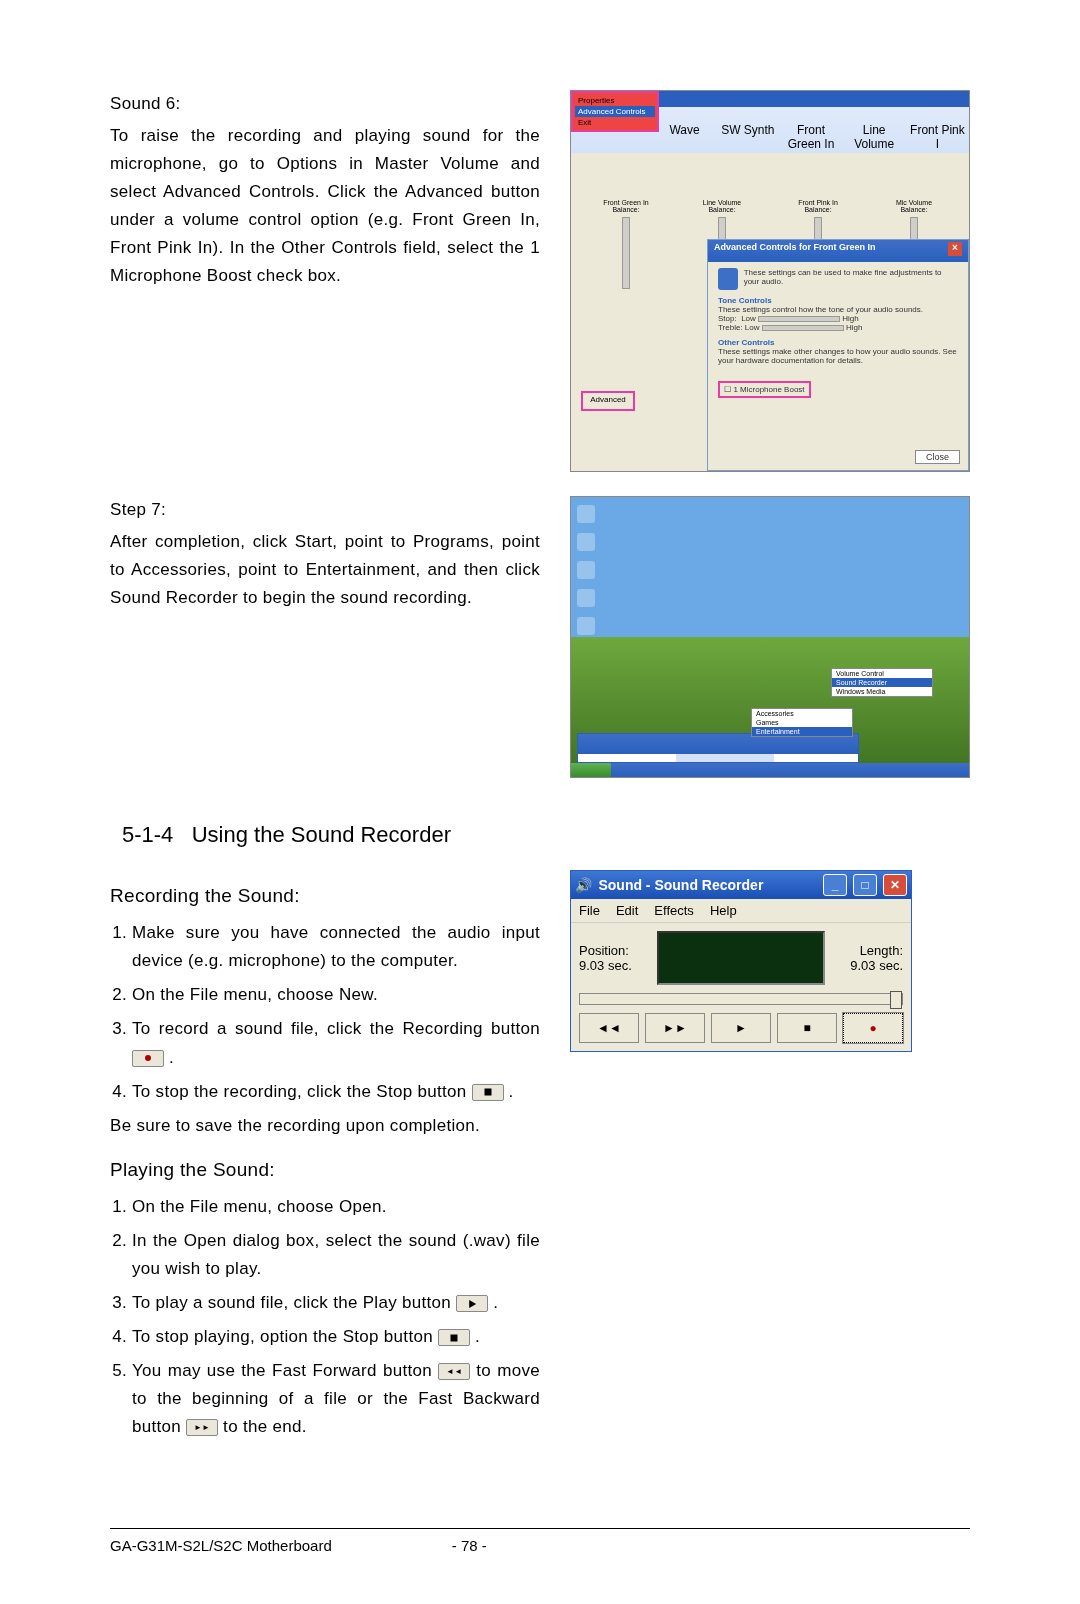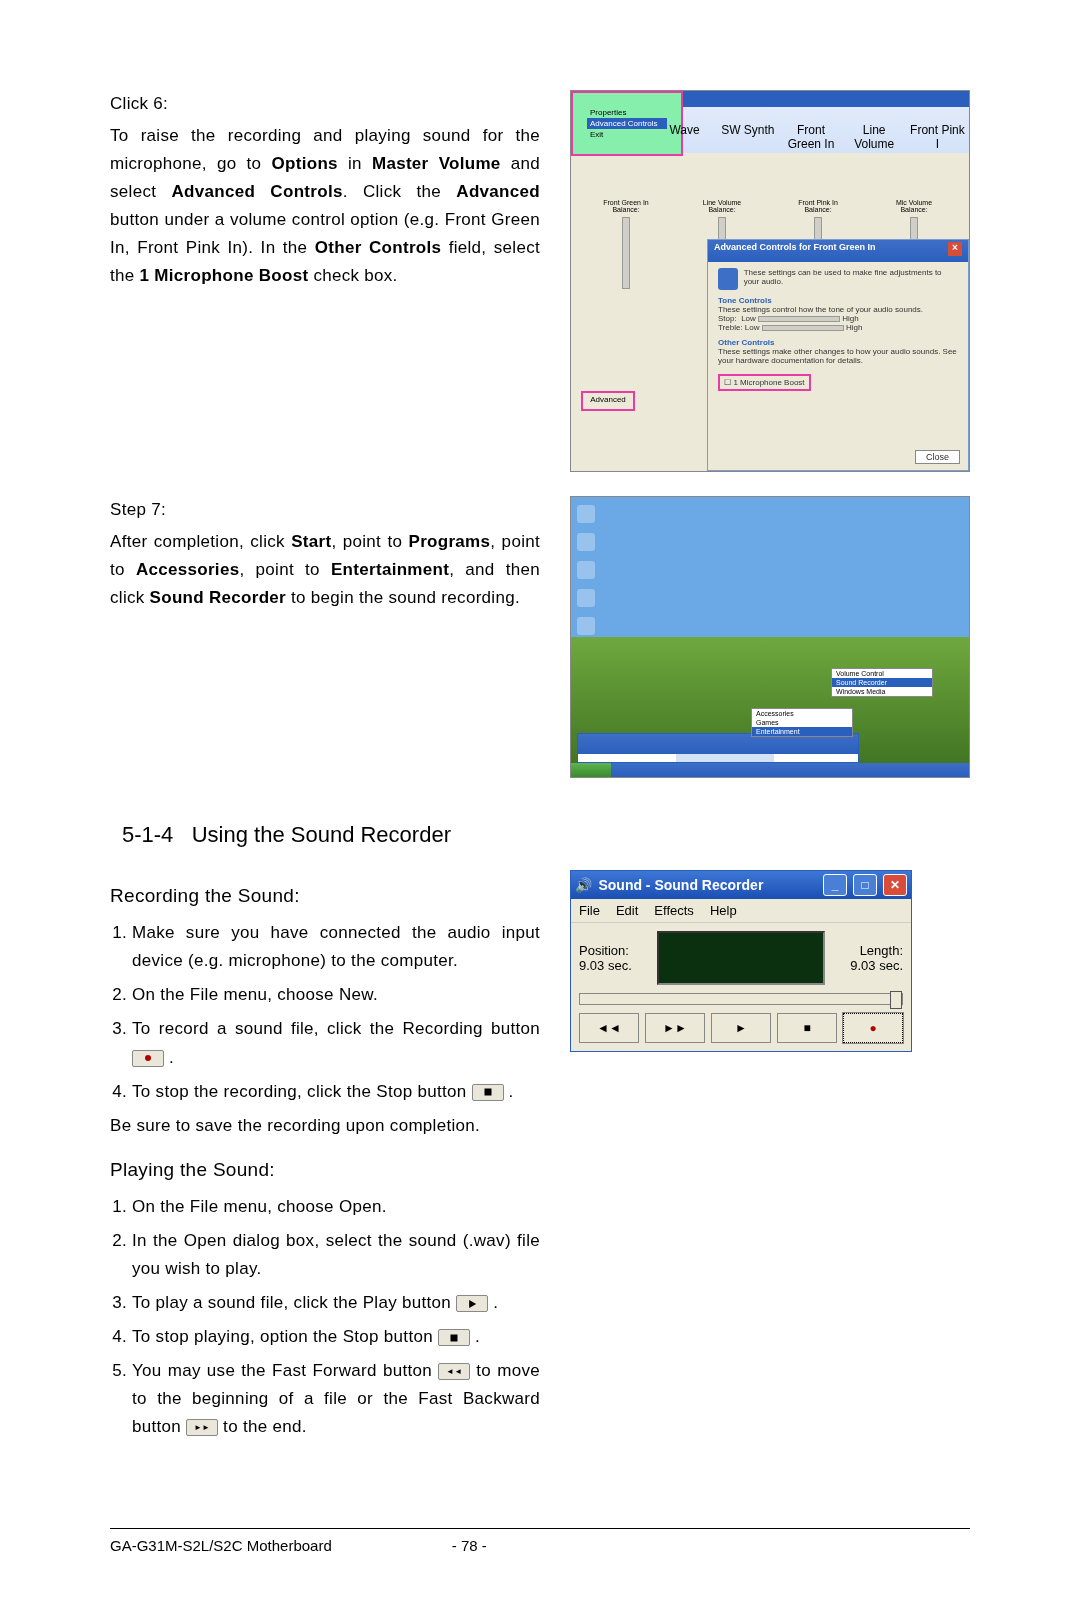--- a/index.html
+++ b/index.html
@@ -1,57 +1,57 @@
 <!DOCTYPE html>
 <html><head>
 <meta charset="utf-8">
 <style>
 body{margin:0;background:#7a7a7a;font-family:Arial,Helvetica,sans-serif;display:flex;justify-content:center}
 .page{width:1080px;height:1604px;background:#fff;position:relative;box-sizing:border-box;padding:90px 110px 50px 110px}
 .cols{display:flex;gap:30px}
 .left{flex:1;font-size:17px;line-height:1.65;letter-spacing:.3px;text-align:justify}
 .right{width:400px}
 .step-label{margin-bottom:4px}
-.bold{font-weight:700}
+.bold{font-weight:400}
 .section-title{font-size:22px;margin:24px 0 18px 12px}
 .sub-title{font-size:19px;margin:14px 0 8px 0}
 ol{padding-left:22px;margin:4px 0}
 ol li{margin-bottom:6px;text-align:justify}
 .inline-btn{display:inline-block;width:30px;height:15px;background:#eae6da;border:1px solid #888;border-radius:2px;vertical-align:middle;position:relative}
 .inline-btn.rec::after{content:"";position:absolute;left:50%;top:50%;width:6px;height:6px;background:#b00000;border-radius:50%;transform:translate(-50%,-50%)}
 .inline-btn.stop::after{content:"";position:absolute;left:50%;top:50%;width:7px;height:7px;background:#000;transform:translate(-50%,-50%)}
 .inline-btn.play::after{content:"";position:absolute;left:50%;top:50%;border-left:7px solid #000;border-top:4px solid transparent;border-bottom:4px solid transparent;transform:translate(-40%,-50%)}
 .inline-btn.ff::after{content:"◄◄";position:absolute;left:50%;top:50%;font-size:8px;transform:translate(-50%,-50%)}
 .inline-btn.fb::after{content:"►►";position:absolute;left:50%;top:50%;font-size:8px;transform:translate(-50%,-50%)}
 .footer{position:absolute;bottom:50px;left:110px;right:110px;border-top:1px solid #000;padding-top:8px;font-size:15px;display:flex;gap:120px}
 
 .shot{border:1px solid #888;background:#ece9d8;position:relative;overflow:hidden}
 .shot1{height:380px;margin-bottom:24px}
 .shot2{height:280px;margin-bottom:20px}
 
 .mv-top{position:absolute;top:0;left:0;right:0;height:62px;background:linear-gradient(#e5edfb,#d4e2f8)}
 .mv-title{position:absolute;top:0;left:0;right:0;height:14px;background:#2a5fbd;color:#fff;font-size:9px;padding:1px 4px}
-.mv-menu{position:absolute;top:0;left:0;width:80px;background:#86efac;border:2px solid #e83ba4;font-size:8px;padding:14px}
+.mv-menu{position:absolute;top:0;left:0;width:80px;background:#ef4444;border:2px solid #e83ba4;font-size:8px;padding:2px}
 .mv-menu div{padding:1px 3px}
 .mv-menu .sel{background:#2a5fbd;color:#fff}
 .mv-head{position:absolute;top:32px;left:86px;right:4px;display:flex;font-size:12px;gap:8px}
 .mv-head span{flex:1;text-align:center}
 .mv-sliders{position:absolute;top:76px;left:10px;right:10px;display:flex;gap:6px;font-size:7px}
 .mv-col{flex:1;text-align:center}
 .slider{width:6px;height:70px;background:#d0cfc7;margin:4px auto;border:1px solid #999}
 .mv-adv{position:absolute;bottom:60px;left:10px;width:50px;height:16px;background:#ece9d8;border:2px solid #e83ba4;font-size:8px;text-align:center;line-height:14px}
 .adv-dialog{position:absolute;bottom:0;right:0;width:260px;height:230px;background:#ece9d8;border:1px solid #7a9ccf}
 .adv-title{height:18px;background:linear-gradient(#3e6fc7,#2a5fbd);color:#fff;font-size:9px;font-weight:bold;padding:2px 6px;display:flex;justify-content:space-between}
 .adv-close{width:14px;height:14px;background:#d84c3a;color:#fff;text-align:center;line-height:12px;font-size:10px}
 .adv-body{font-size:8px;padding:6px 10px;color:#333}
 .adv-body .head{display:flex;gap:6px;align-items:flex-start}
 .adv-body .ic{width:22px;height:22px;background:#3e6fc7;border-radius:3px}
 .adv-sect{color:#2a5fbd;font-weight:bold;margin-top:6px}
 .slider-h{display:inline-block;width:80px;height:4px;background:#d0cfc7;border:1px solid #999;vertical-align:middle}
-.mic-box{border:2px solid #e83ba4;padding:2px 4px;display:inline-block;margin-top:9px}
+.mic-box{border:2px solid #e83ba4;padding:2px 4px;display:inline-block;margin-top:16px}
 .adv-btn{position:absolute;bottom:6px;right:8px;background:#ffffff;border:1px solid #888;font-size:9px;padding:1px 10px}
 
 .desk{height:100%;background:linear-gradient(#6aa9e6 0%,#6aa9e6 50%,#6fa83e 50%,#3d7020 100%);position:relative}
 .desk-icons{position:absolute;top:8px;left:6px;display:flex;flex-direction:column;gap:10px}
 .desk-icons span{width:18px;height:18px;background:rgba(255,255,255,.3);border-radius:3px}
 .start-menu{position:absolute;bottom:14px;left:6px;width:280px;background:#fff;border:1px solid #2a5fbd;font-size:7px}
 .sm-top{height:20px;background:linear-gradient(#3e6fc7,#2a5fbd)}
 .sm-body{display:flex}
 .sm-l{width:90px;background:#fff;padding:4px}
 .sm-r{width:90px;background:#d4e2f8;padding:4px}
@@ -77,21 +77,21 @@
 .sr-btns{display:flex;gap:6px}
 .sr-btn{flex:1;height:28px;background:#ece9d8;border:1px solid #888;display:flex;align-items:center;justify-content:center;font-size:12px}
 .sr-btn.sel{border:1px dotted #000;outline:1px solid #888}
 </style>
 </head>
 <body>
 <div class="page">
 
 <div class="cols">
   <div class="left">
-    <div class="step-label">Click 6:</div>
+    <div class="step-label">Sound 6:</div>
     <div>
       <span>To raise the recording and playing sound for the microphone, go to </span><span class="bold">Options</span><span> in </span><span class="bold">Master Volume</span><span> and select </span><span class="bold">Advanced Controls</span><span>. Click the </span><span class="bold">Advanced</span><span> button under a volume control option (e.g. Front Green In, Front Pink In). In the </span><span class="bold">Other Controls</span><span> field, select the </span><span class="bold">1 Microphone Boost</span><span> check box.</span>
     </div>
   </div>
   <div class="right">
     <div class="shot shot1">
       <div class="mv-top"></div>
       <div class="mv-title">Master Volume</div>
       <div class="mv-menu">
         <div>Properties</div>

